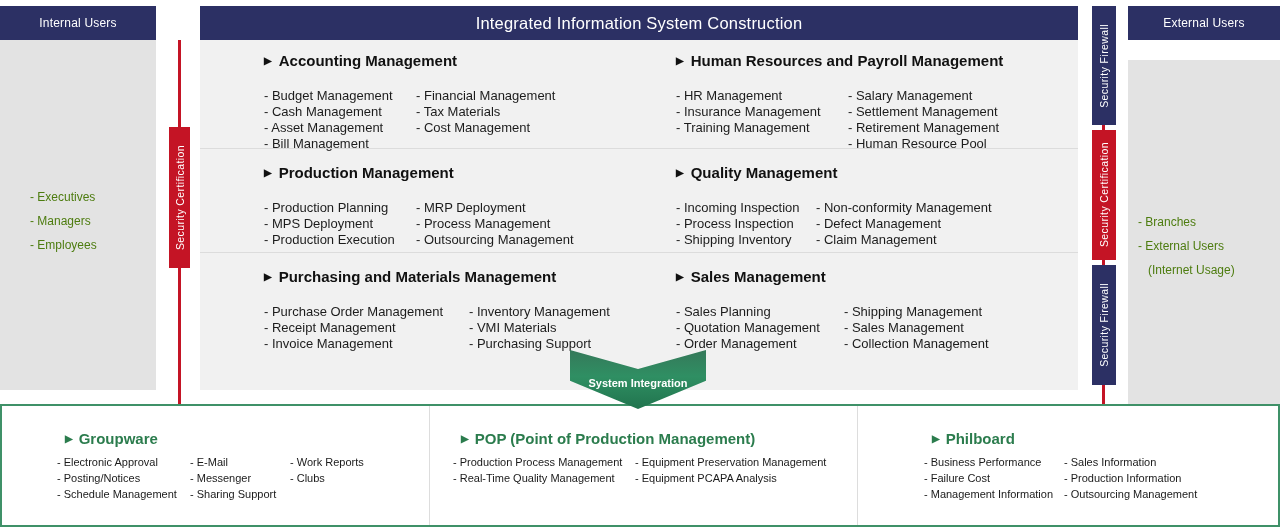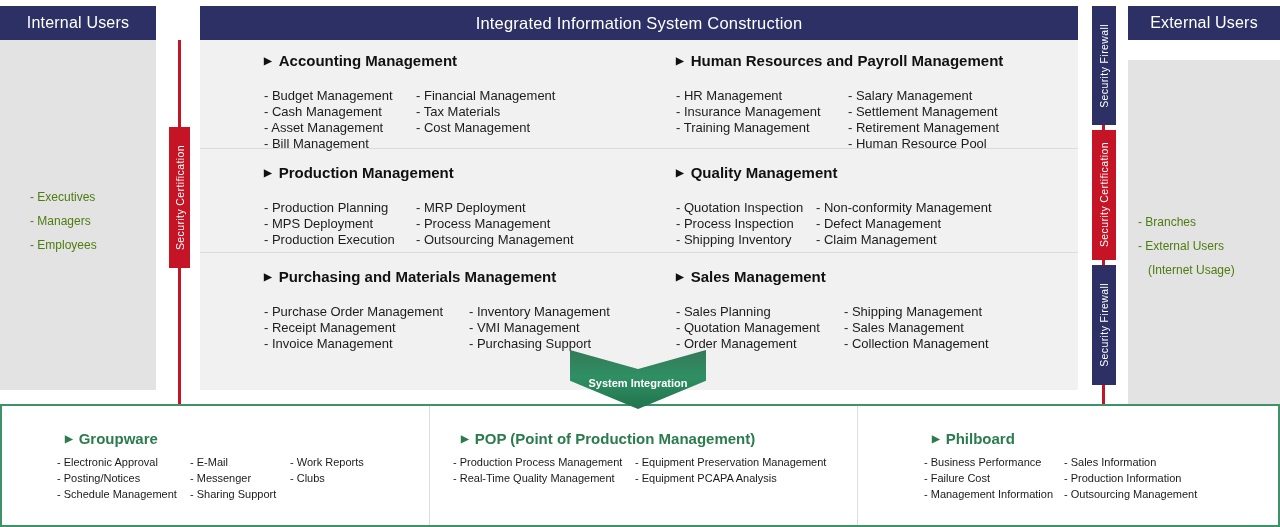--- a/index.html
+++ b/index.html
@@ -11,21 +11,21 @@
     overflow:hidden;
     color:#1a1a1a;
   }
   .stage { position:absolute; inset:0; }
 
   
   .hdr {
     position:absolute; top:6px; height:34px;
     background:#2c3064; color:#fff;
     display:flex; align-items:center; justify-content:center;
-    font-size:16px; letter-spacing:.2px;
+    font-size:12px; letter-spacing:.2px;
   }
   .hdr-internal { left:0; width:156px; }
   .hdr-main { left:200px; width:878px; font-size:16.5px; }
   .hdr-external { left:1128px; width:152px; }
 
   
   .panel-side { position:absolute; top:40px; height:350px; background:#e3e3e3; font-size:12px; color:#4d7c0f; }
   .panel-left { left:0; width:156px; padding:145px 0 0 30px; }
   .panel-right { left:1128px; width:152px; padding:150px 0 0 10px;margin-top:20px; }
   .user-item { line-height:24px; white-space:nowrap; }
@@ -198,21 +198,21 @@
         </div>
       </div>
       <div class="module">
         <div class="mtitle">
           <span class="tri">▶</span>
           <span>Quality Management</span>
         </div>
         <div class="mcols">
           <div class="mcol" style="width:140px;">
 
-          <div class="mitem">- Quotation Inspection</div>
+          <div class="mitem">- Incoming Inspection</div>
               <div class="mitem">- Process Inspection</div>
               <div class="mitem">- Shipping Inventory</div>
             </div>
           <div class="mcol">
 
           <div class="mitem">- Non-conformity Management</div>
               <div class="mitem">- Defect Management</div>
               <div class="mitem">- Claim Management</div>
             </div>
         </div>
@@ -228,21 +228,21 @@
         <div class="mcols">
           <div class="mcol" style="width:205px;">
 
           <div class="mitem">- Purchase Order Management</div>
               <div class="mitem">- Receipt Management</div>
               <div class="mitem">- Invoice Management</div>
             </div>
           <div class="mcol">
 
           <div class="mitem">- Inventory Management</div>
-              <div class="mitem">- VMI Management</div>
+              <div class="mitem">- VMI Materials</div>
               <div class="mitem">- Purchasing Support</div>
             </div>
         </div>
       </div>
       <div class="module">
         <div class="mtitle">
           <span class="tri">▶</span>
           <span>Sales Management</span>
         </div>
         <div class="mcols">

